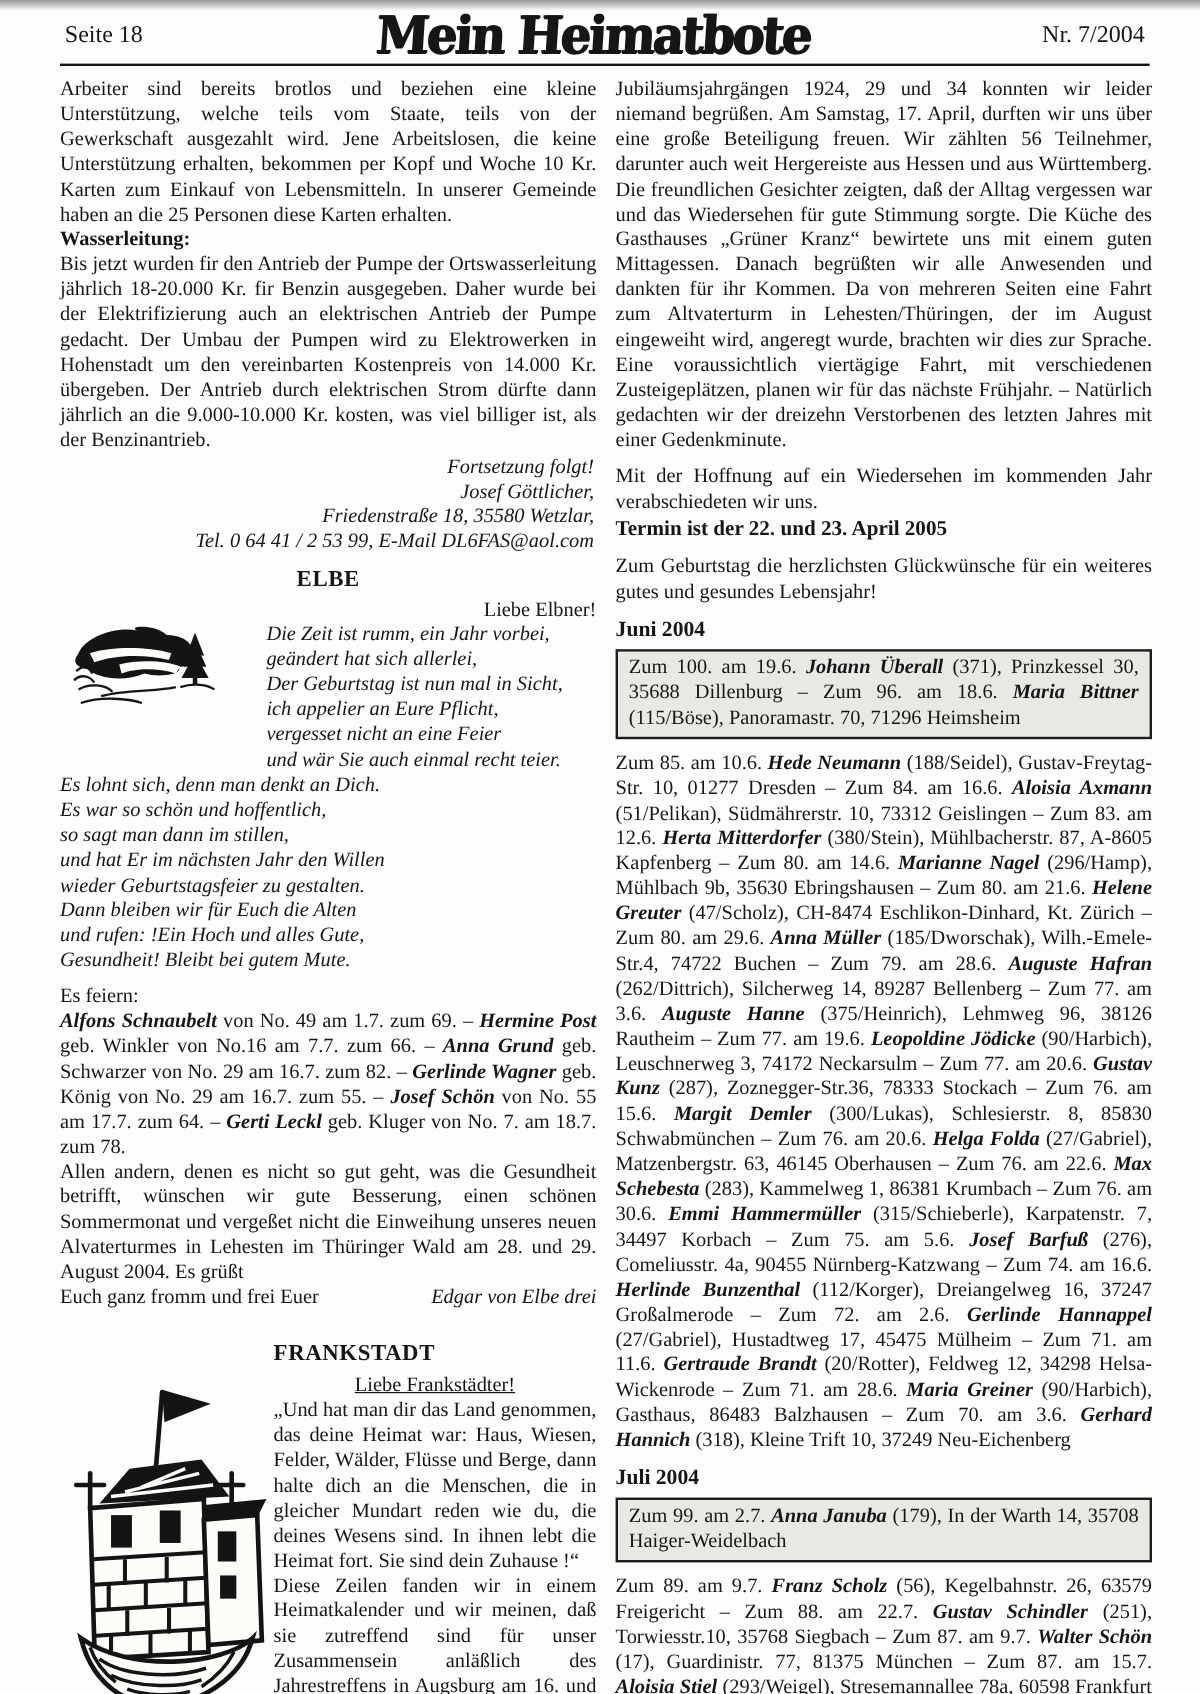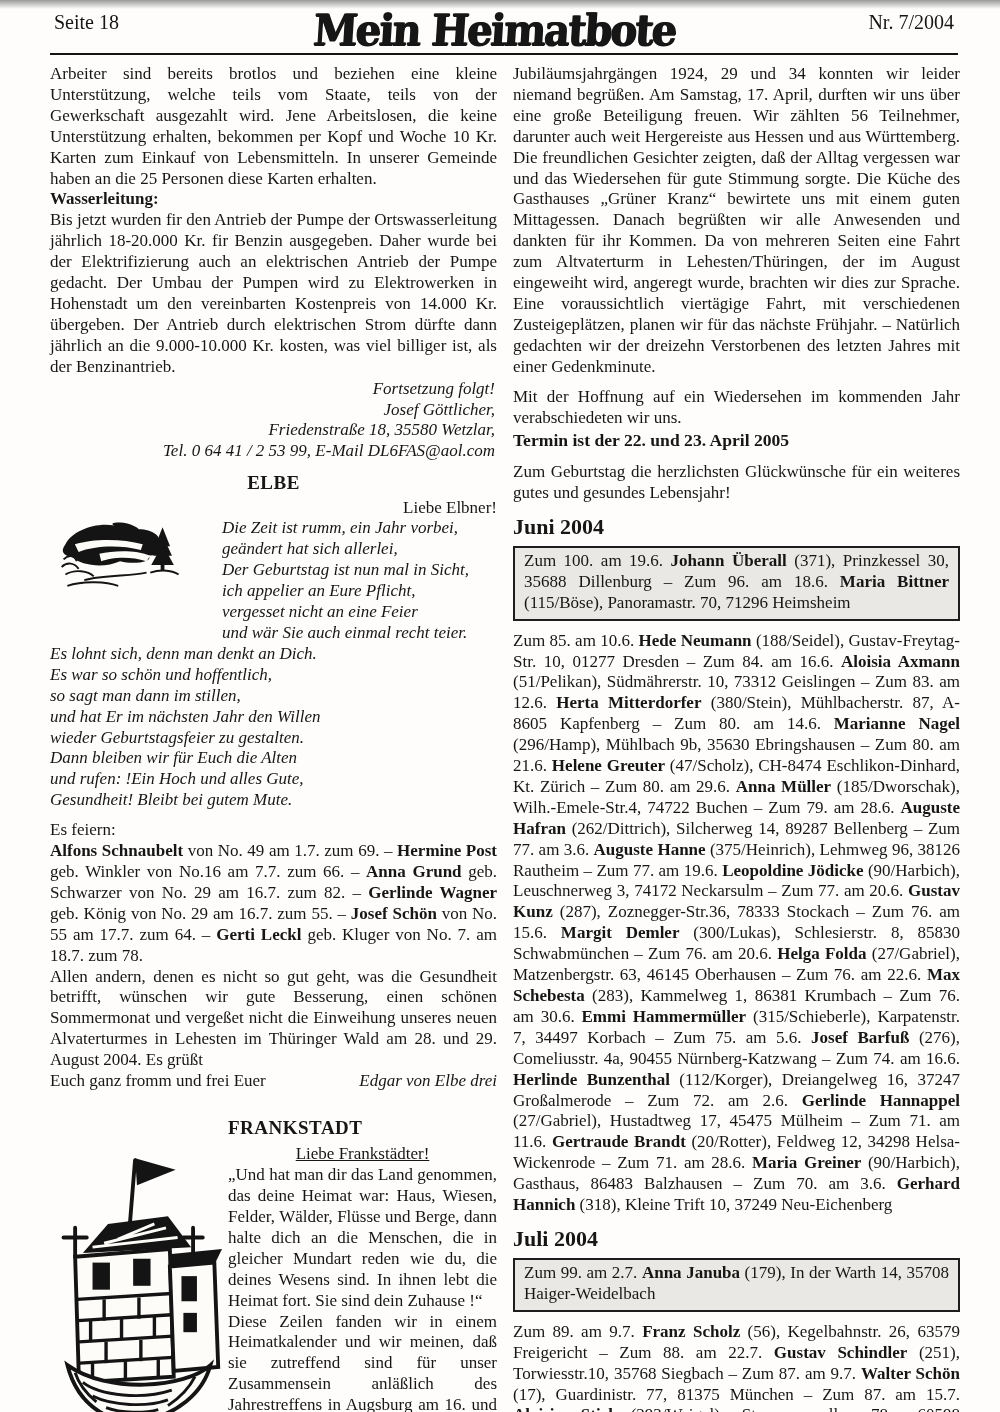--- a/index.html
+++ b/index.html
@@ -5,53 +5,53 @@
   html,body{margin:0;padding:0;background:#ffffff;}
   .page{
     position:relative;width:1000px;height:1412px;overflow:hidden;
     background:#fefdfb;color:#161616;
     font-family:"Liberation Serif","DejaVu Serif",serif;
   }
   .scan-edge{position:absolute;top:0;left:0;right:0;height:9px;
     background:linear-gradient(#9a9a9a,rgba(255,255,255,0));}
   
   .header{
-    display:flex;align-items:flex-start;justify-content:space-between;
+    display:flex;align-items:center;justify-content:space-between;
     margin:0 42px 0 50px;padding:12px 4px 5px;border-bottom:2.5px solid #141414;
   }
   .header .meta{font-size:20px;line-height:1;padding-bottom:3px;}
   .masthead{
     font-family:"DejaVu Serif",serif;font-weight:bold;font-size:40px;line-height:.9;
     letter-spacing:-2px;transform:scaleY(1.08) skewX(-4deg);
     text-shadow:1.4px 0 0 #161616, .6px .6px 0 #161616;
   }
   
   .columns{display:flex;gap:16px;margin:9px 40px 0 50px;}
   .col{width:450px;font-size:17px;line-height:1.23;text-align:justify;}
   p{margin:0;}
-  .b{font-weight:bold;}
+  .b{font-weight:bold;font-style:italic;}
   .i{font-style:italic;}
   .bold-line{font-weight:bold;}
   .sig{ text-align:right;font-style:italic;margin:1px 2px 6px 0;}
   .center-head{text-align:center;font-weight:bold;font-size:19px;letter-spacing:.5px;margin:9px 0 3px;}
   .clearfix::after{content:"";display:block;clear:both;}
   .elbe-img{float:left;width:132px;height:88px;margin:8px 34px 42px 6px;}
   .poem{font-style:italic;}
   .poem div{white-space:nowrap;text-align:left;}
   .feiern-label{margin-top:9px;}
   .lastline{display:flex;justify-content:space-between;}
   .frank-section .frank-img{float:left;width:174px;height:296px;margin:16px 4px 6px 0;}
   .frank-head{font-weight:bold;font-size:19px;letter-spacing:.5px;margin:24px 0 5px;padding-left:12px;}
   .frank-sal{padding-left:12px;text-align:center;text-decoration:underline;}
   .frank-text{padding-left:12px;}
   .frank-text.flow{padding-left:0;}
   
   .rp{margin-bottom:9px;}
   .termin{font-weight:bold;font-size:17.6px;margin:2px 0 10px;}
-  .month-head{font-weight:bold;font-size:22px;margin:2px 0 6px;}
+  .month-head{font-weight:bold;font-size:18px;margin:2px 0 6px;}
   .box{border:2px solid #1d1d1d;background:#e9e8e4;padding:3px 9px 5px;margin:3px 0 10px;}
 </style>
 </head>
 <body>
 
 <div class="page">
   <div class="scan-edge"></div>
 
   <div class="header">
     <div class="meta">Seite 18</div>

